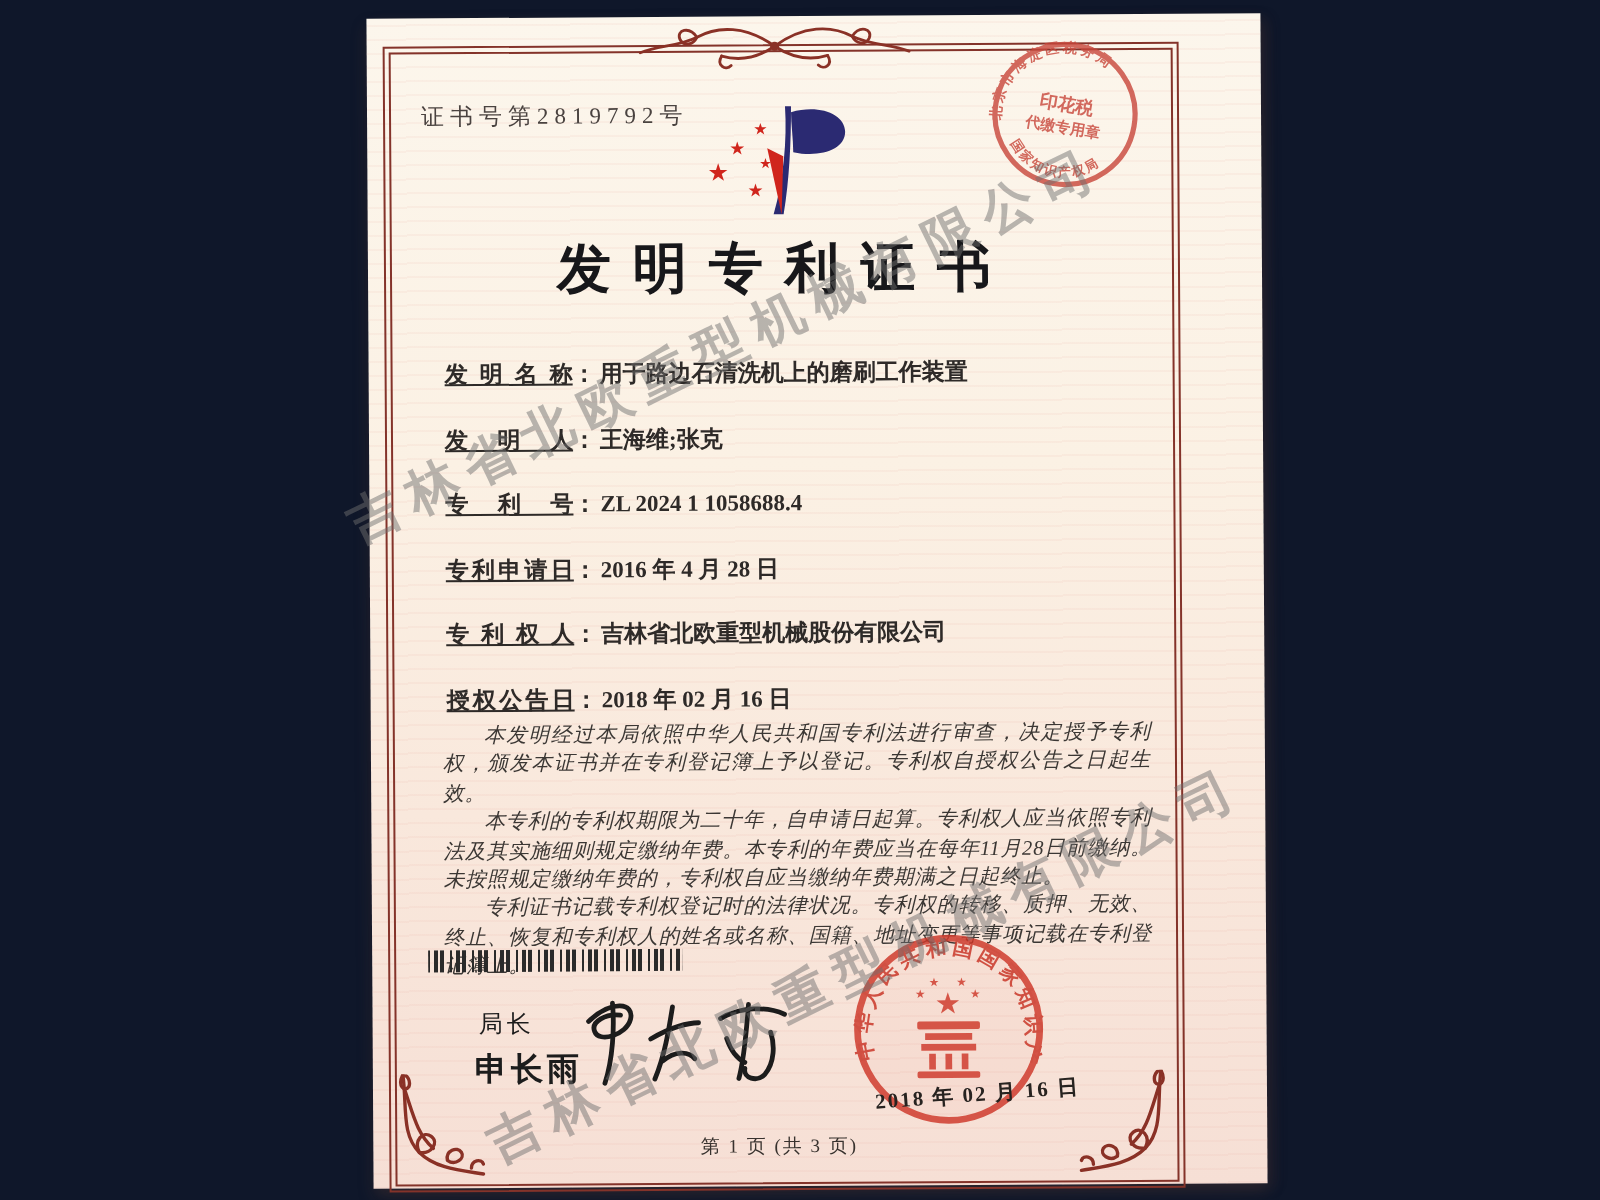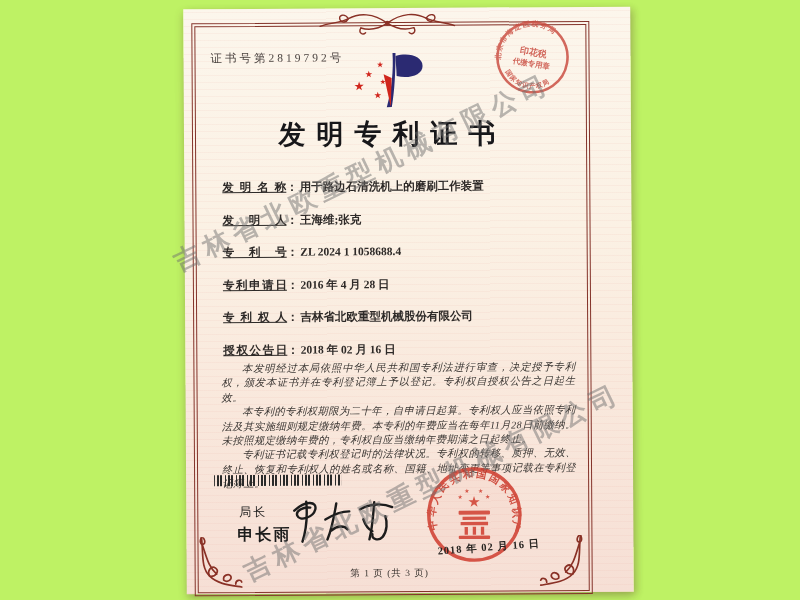--- a/index.html
+++ b/index.html
@@ -1,16 +1,16 @@
 <!DOCTYPE html>
 <html><head>
 <meta charset="utf-8">
 <style>
   html,body{margin:0;padding:0;}
-  #stage{position:relative;width:800px;height:600px;background:#bef264;overflow:hidden;
+  #stage{position:relative;width:800px;height:600px;background:#0f172a;overflow:hidden;
          font-family:"Liberation Serif","DejaVu Serif",serif;}
 
   
   .paper{position:absolute;left:185px;top:8px;width:447px;height:585px;
          background:
            repeating-linear-gradient(0deg, rgba(231,166,155,0.10) 0 1px, rgba(0,0,0,0) 1px 7px),
            linear-gradient(180deg,#fcf6ec 0%,#fbf1e4 38%,#f9e8dc 68%,#f6dfd5 100%);
          box-shadow:0 4px 8px rgba(90,60,50,.30), 4px 2px 7px rgba(90,60,50,.14);
          transform:rotate(-0.35deg);}
   .frame{position:absolute;left:8px;top:14px;width:390px;height:565px;

